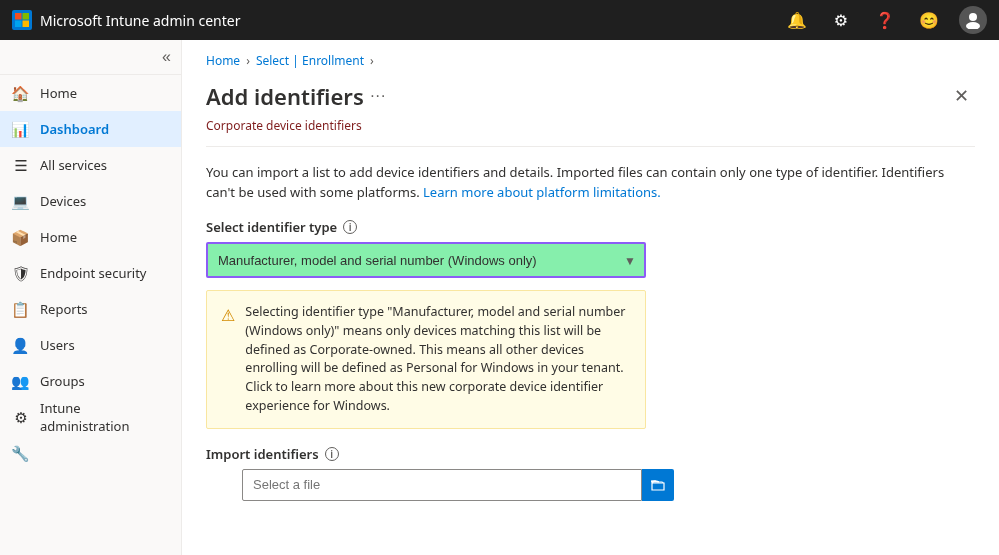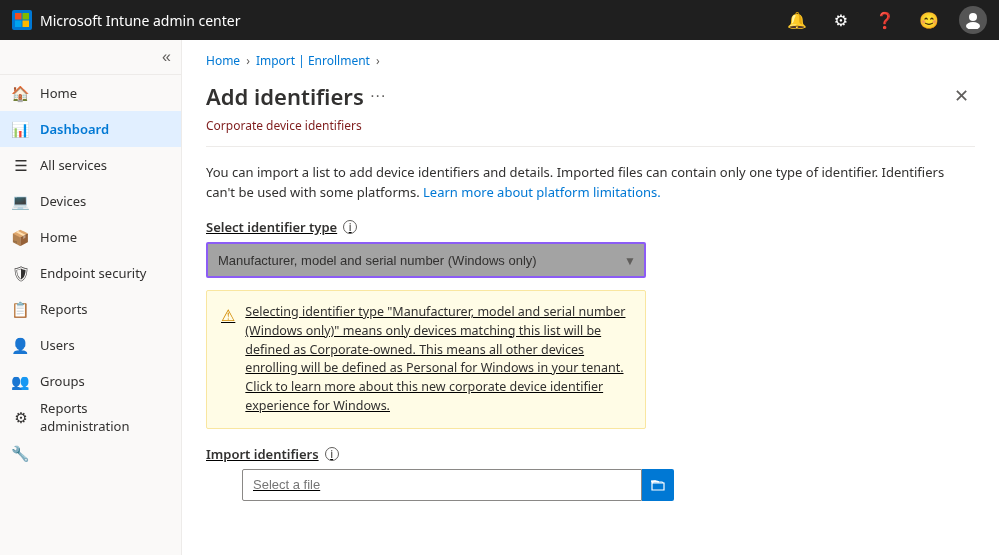--- a/index.html
+++ b/index.html
@@ -190,21 +190,20 @@
       margin-bottom: 4px;
     }
     .info-link {
       color: #0078d4;
       text-decoration: none;
     }
 
     
     .field-group {
       margin-top: 16px;
-      text-decoration: underline;
     }
     .field-label {
       display: flex;
       align-items: center;
       font-size: 13px;
       font-weight: 600;
       color: #323130;
       margin-bottom: 6px;
       gap: 6px;
     }
@@ -224,21 +223,21 @@
       border: 2px solid #8c5cf5;
       border-radius: 2px;
     }
     .select-wrapper select {
       width: 100%;
       height: 32px;
       border: none;
       padding: 4px 28px 4px 10px;
       font-size: 13px;
       color: #323130;
-      background: #a3a3a3;
+      background: #86efac;
       appearance: none;
       cursor: pointer;
       outline: none;
     }
     .select-chevron {
       position: absolute;
       right: 8px;
       top: 50%;
       transform: translateY(-50%);
       pointer-events: none;
@@ -367,33 +366,33 @@
     <div class="sidebar-item">
       <span class="sidebar-icon">👤</span>
       <span class="sidebar-label">Users</span>
     </div>
     <div class="sidebar-item">
       <span class="sidebar-icon">👥</span>
       <span class="sidebar-label">Groups</span>
     </div>
     <div class="sidebar-item">
       <span class="sidebar-icon">⚙</span>
-      <span class="sidebar-label">Reports administration</span>
+      <span class="sidebar-label">Intune administration</span>
     </div>
     <div class="sidebar-item">
       <span class="sidebar-icon">🔧</span>
     </div>
   </nav>
 
   <div class="content-area">
 
     <nav class="breadcrumb">
       <a class="breadcrumb-item">Home</a>
       <span class="breadcrumb-separator">›</span>
-      <a class="breadcrumb-item">Import | Enrollment</a>
+      <a class="breadcrumb-item">Select | Enrollment</a>
       <span class="breadcrumb-separator">›</span>
     </nav>
 
     <div class="page-title-bar">
       <h1 class="page-title">Add identifiers</h1>
       <button class="title-more-btn">···</button>
       <button class="close-btn">✕</button>
     </div>
     <p class="page-subtitle">Corporate device identifiers</p>
 

